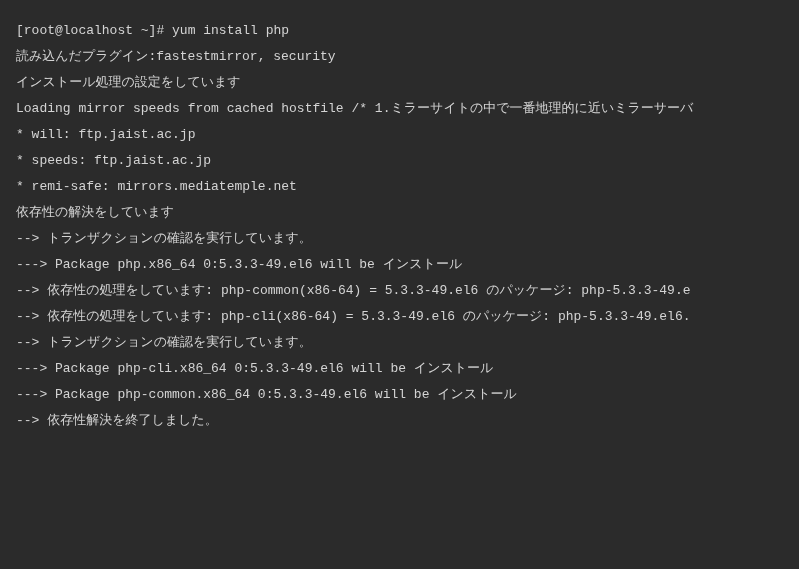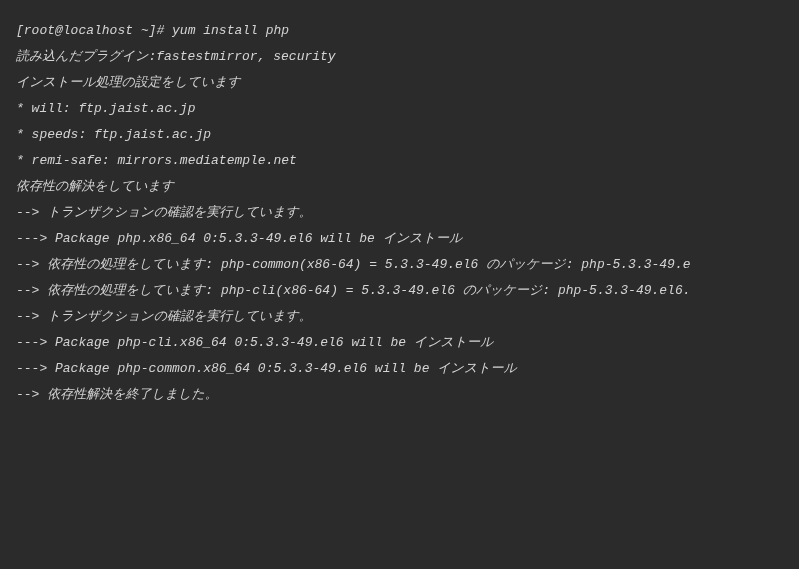--- a/index.html
+++ b/index.html
@@ -1,19 +1,18 @@
 <!DOCTYPE html>
 <html><head>
   <meta charset="utf-8">
   <style>
     * {
       margin: 0;
       padding: 0;
       box-sizing: border-box;
-      font-style: italic;
     }
     body {
       background-color: #2b2b2b;
       color: #d4d4d4;
       font-family: 'Consolas', 'Courier New', monospace;
       font-size: 13px;
       padding: 18px 16px;
       line-height: 2.0;
       width: 799px;
       height: 569px;
@@ -27,20 +26,21 @@
       height: 26px;
     }
   </style>
 </head>
 <body>
 
 <div>
   <div class="terminal-line">[root@localhost ~]# yum install php</div>
   <div class="terminal-line">読み込んだプラグイン:fastestmirror, security</div>
   <div class="terminal-line">インストール処理の設定をしています</div>
+  <div class="terminal-line">Loading mirror speeds from cached hostfile /* 1.ミラーサイトの中で一番地理的に近いミラーサーバ</div>
   <div class="terminal-line"> * will: ftp.jaist.ac.jp</div>
   <div class="terminal-line"> * speeds: ftp.jaist.ac.jp</div>
   <div class="terminal-line"> * remi-safe: mirrors.mediatemple.net</div>
   <div class="terminal-line">依存性の解決をしています</div>
   <div class="terminal-line">--&gt; トランザクションの確認を実行しています。</div>
   <div class="terminal-line">---&gt; Package php.x86_64 0:5.3.3-49.el6 will be インストール</div>
   <div class="terminal-line">--&gt; 依存性の処理をしています: php-common(x86-64) = 5.3.3-49.el6 のパッケージ: php-5.3.3-49.e</div>
   <div class="terminal-line">--&gt; 依存性の処理をしています: php-cli(x86-64) = 5.3.3-49.el6 のパッケージ: php-5.3.3-49.el6.</div>
   <div class="terminal-line">--&gt; トランザクションの確認を実行しています。</div>
   <div class="terminal-line">---&gt; Package php-cli.x86_64 0:5.3.3-49.el6 will be インストール</div>

